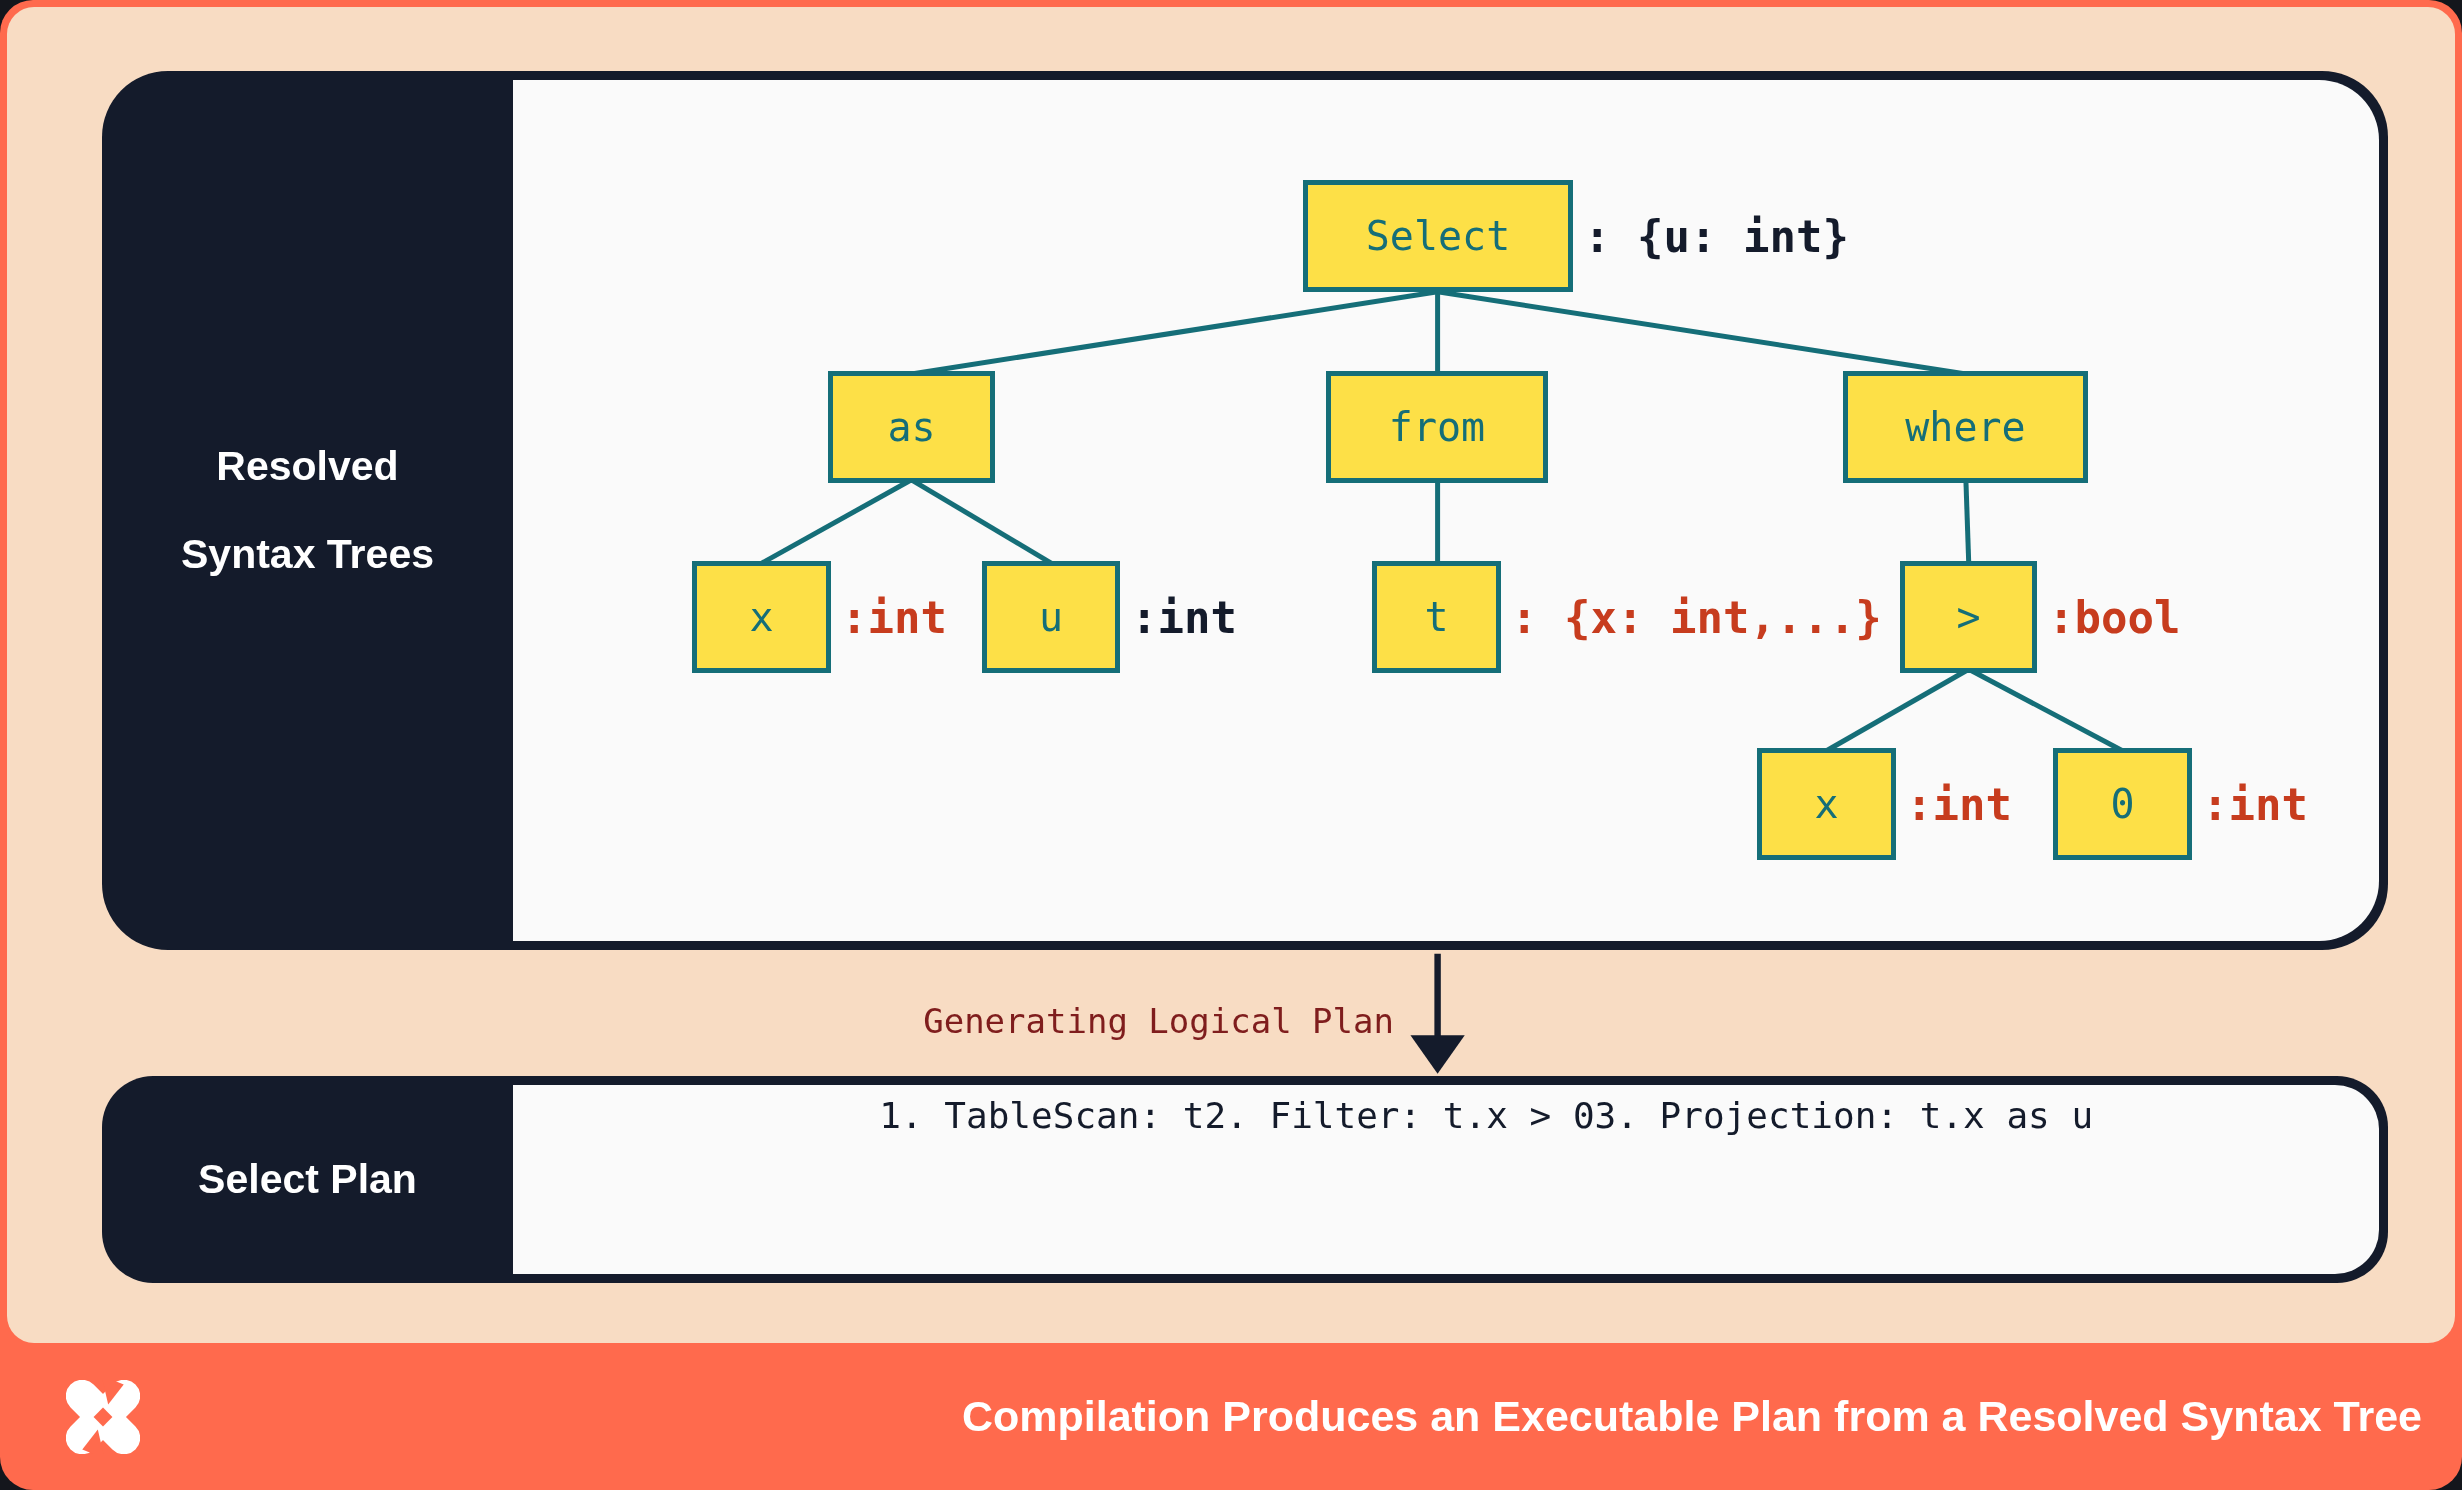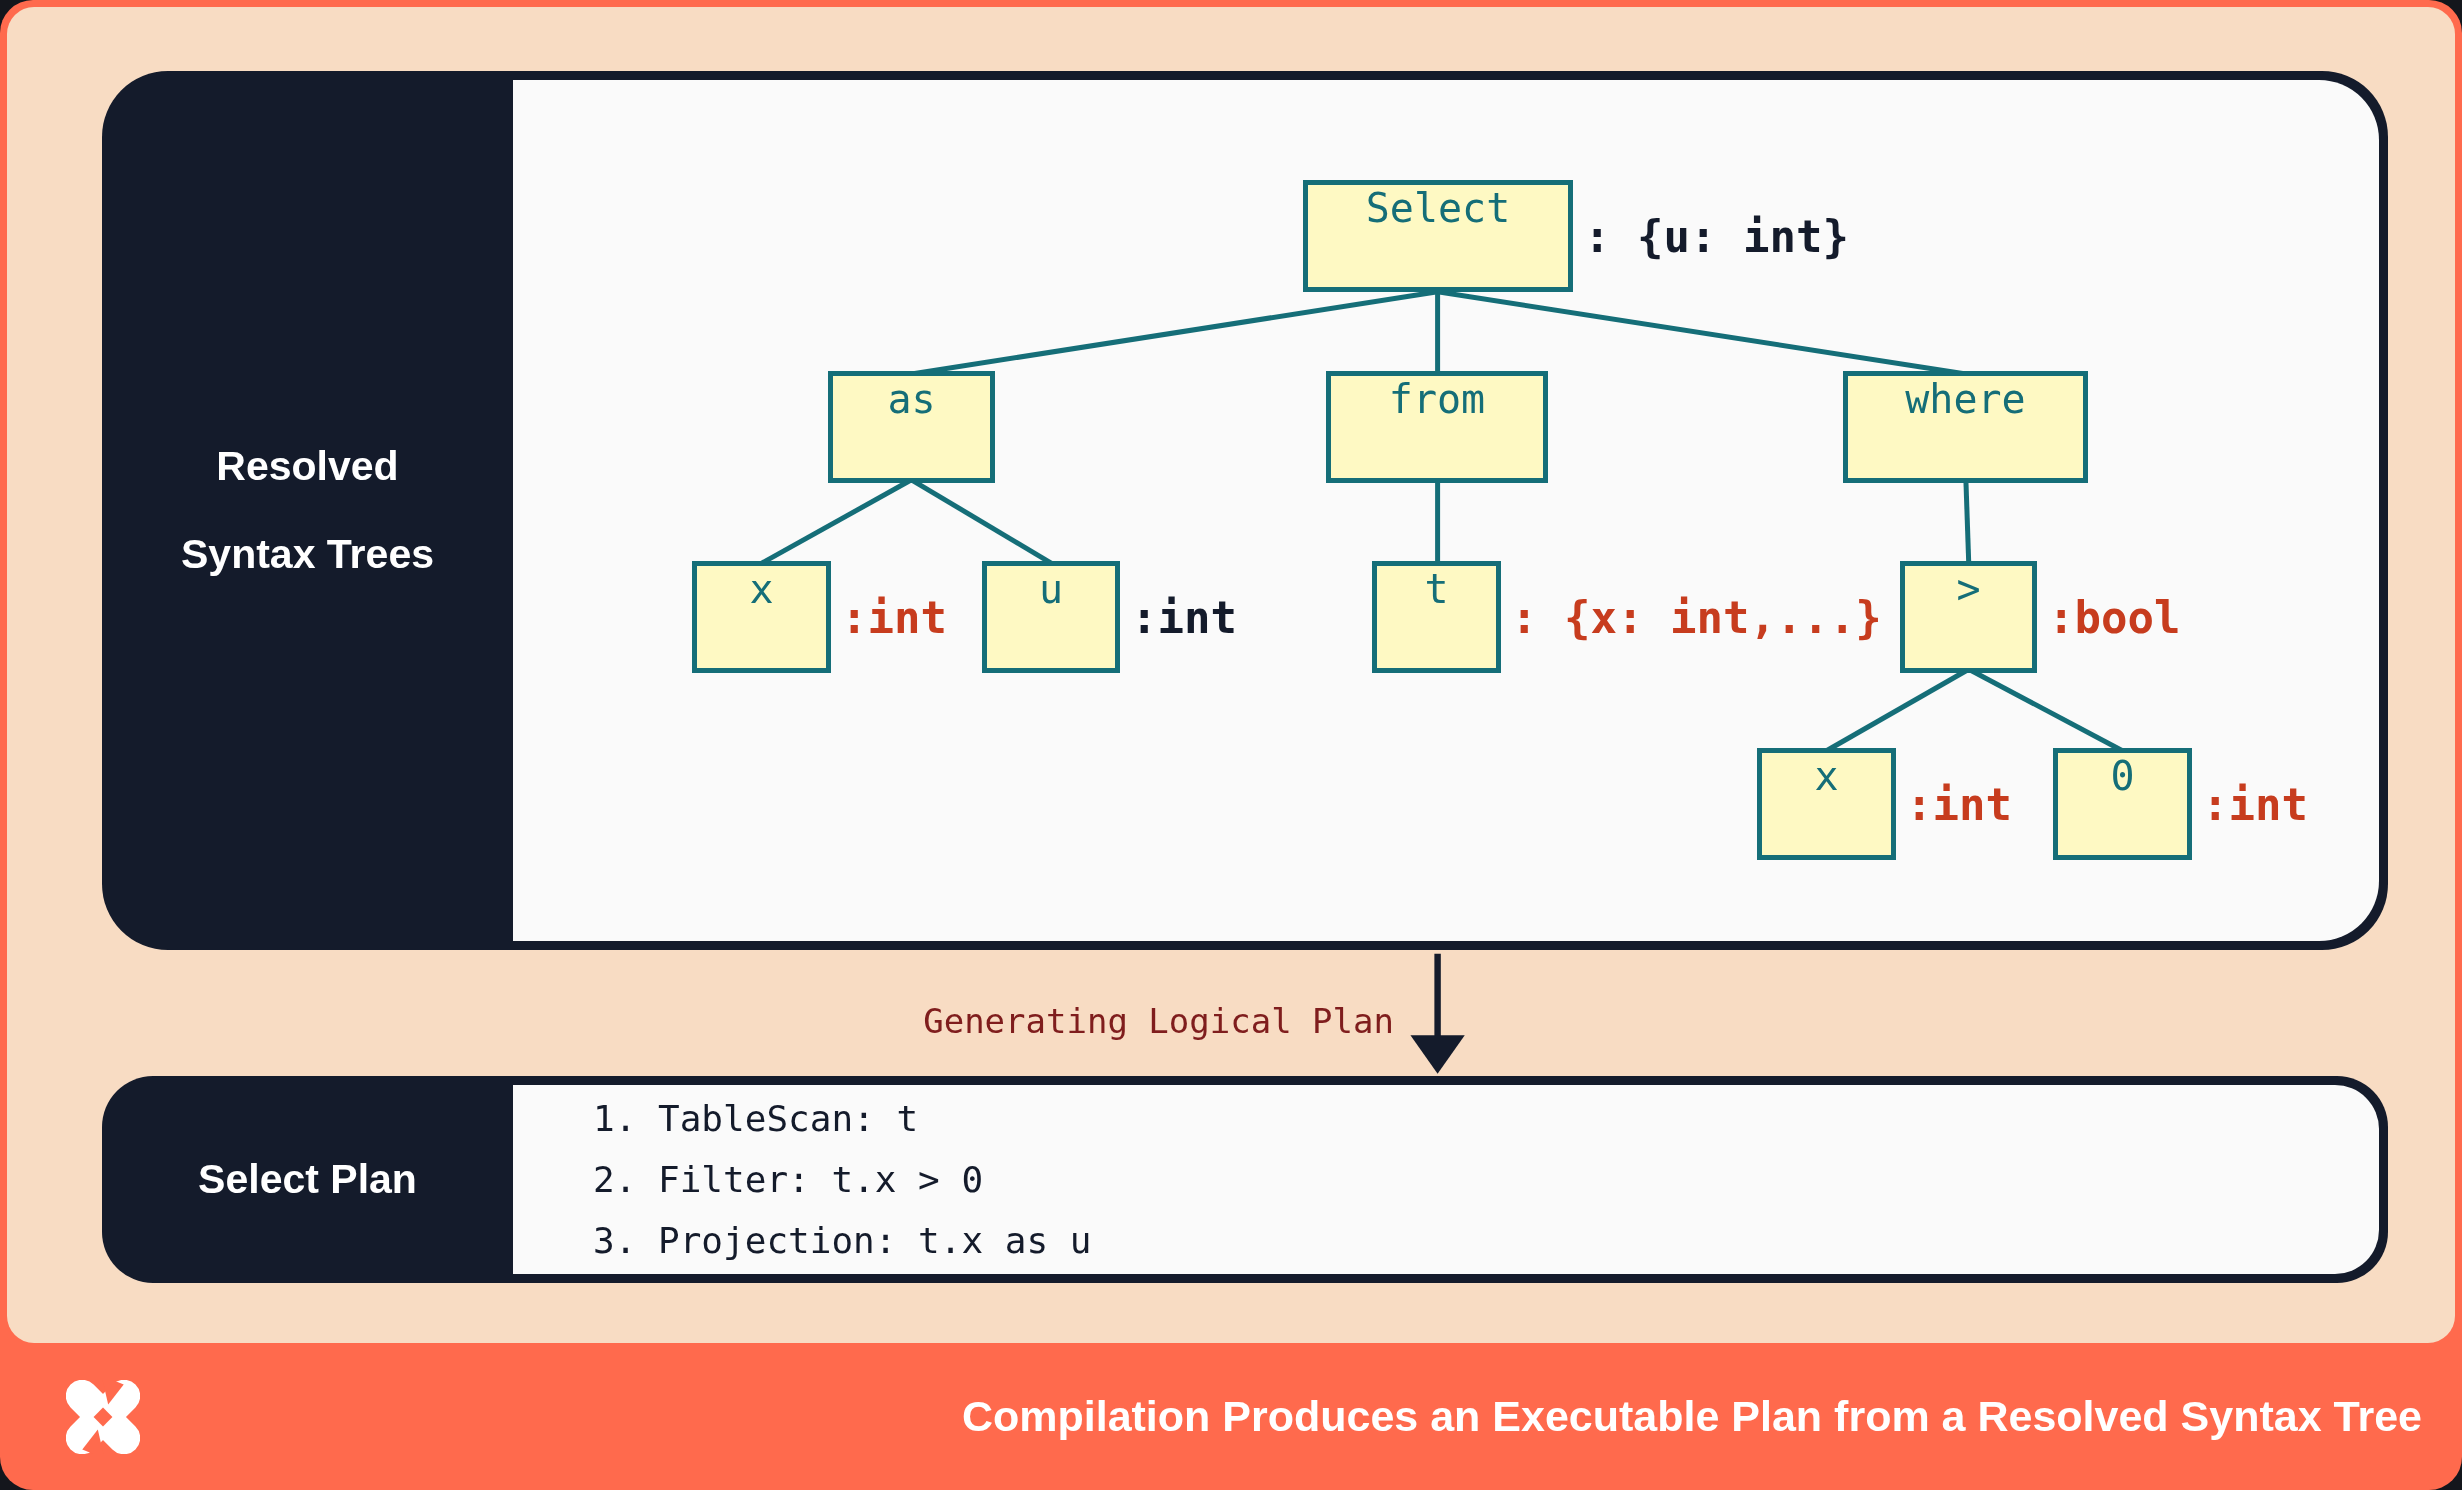--- a/index.html
+++ b/index.html
@@ -3,26 +3,26 @@
 <meta charset="utf-8">
 <style>
   html,body{margin:0;padding:0;background:#14161c;}
   .canvas{position:relative;width:2462px;height:1490px;background:#FF6A4D;border-radius:33px;overflow:hidden;font-family:"Liberation Sans",sans-serif;}
   .peach{position:absolute;left:7.1px;top:7.1px;width:2448px;height:1336px;background:#F8DCC3;border-radius:27px;z-index:0;}
   .panel{position:absolute;background:#141B2B;z-index:1;}
   .panel-top{left:102px;top:71px;width:2286px;height:879px;border-radius:66px;}
   .panel-bottom{left:102px;top:1076px;width:2286px;height:207px;border-radius:51px;}
   .panel .content{position:absolute;left:411px;top:8.6px;right:8.6px;bottom:8.6px;background:#FAFAFA;}
   .panel-top .content{border-radius:0 60px 60px 0;}
-  .panel-bottom .content{border-radius:0 44px 44px 0;display:flex;flex-direction:column;justify-content:center;padding-left:80px;box-sizing:border-box;}
+  .panel-bottom .content{border-radius:0 44px 44px 0;display:flex;justify-content:center;padding-left:80px;box-sizing:border-box;}
   .sidebar{position:absolute;left:0;top:0;width:411px;height:100%;display:flex;flex-direction:column;justify-content:center;align-items:center;color:#ffffff;font-weight:bold;font-size:41px;z-index:2;text-align:center;gap:19px;}
   .sidebar .line{line-height:69px;}
   .steps-line{font-family:"DejaVu Sans Mono",monospace;font-size:36px;line-height:61px;color:#141B2B;white-space:pre;}
   .edges{position:absolute;left:0;top:0;z-index:2;pointer-events:none;}
-  .node{position:absolute;background:#fef9c3;border:5px solid #156E78;box-sizing:border-box;display:flex;justify-content:center;font-family:"DejaVu Sans Mono",monospace;font-size:40px;color:#156E78;z-index:3;}
+  .node{position:absolute;background:#fde047;border:5px solid #156E78;box-sizing:border-box;display:flex;align-items:center;justify-content:center;font-family:"DejaVu Sans Mono",monospace;font-size:40px;color:#156E78;z-index:3;}
   .ntype{position:absolute;height:112px;display:flex;align-items:center;font-family:"DejaVu Sans Mono",monospace;font-weight:bold;font-size:44px;z-index:3;white-space:pre;}
   .ntype.red{color:#C73C1E;}
   .ntype.dark{color:#141B2B;}
   .transition-label{position:absolute;left:786px;top:997px;width:608px;text-align:right;font-family:"DejaVu Sans Mono",monospace;font-size:34px;line-height:49px;color:#7f1d1d;z-index:2;white-space:pre;}
   .footer{position:absolute;left:0;top:1343px;width:2462px;height:147px;z-index:1;}
   .footer-title{position:absolute;right:40px;top:0;height:100%;display:flex;align-items:center;color:#ffffff;font-weight:bold;font-size:43px;}
   .logo{position:absolute;left:66px;top:50%;transform:translateY(-50%);}
 </style>
 </head>
 <body>

